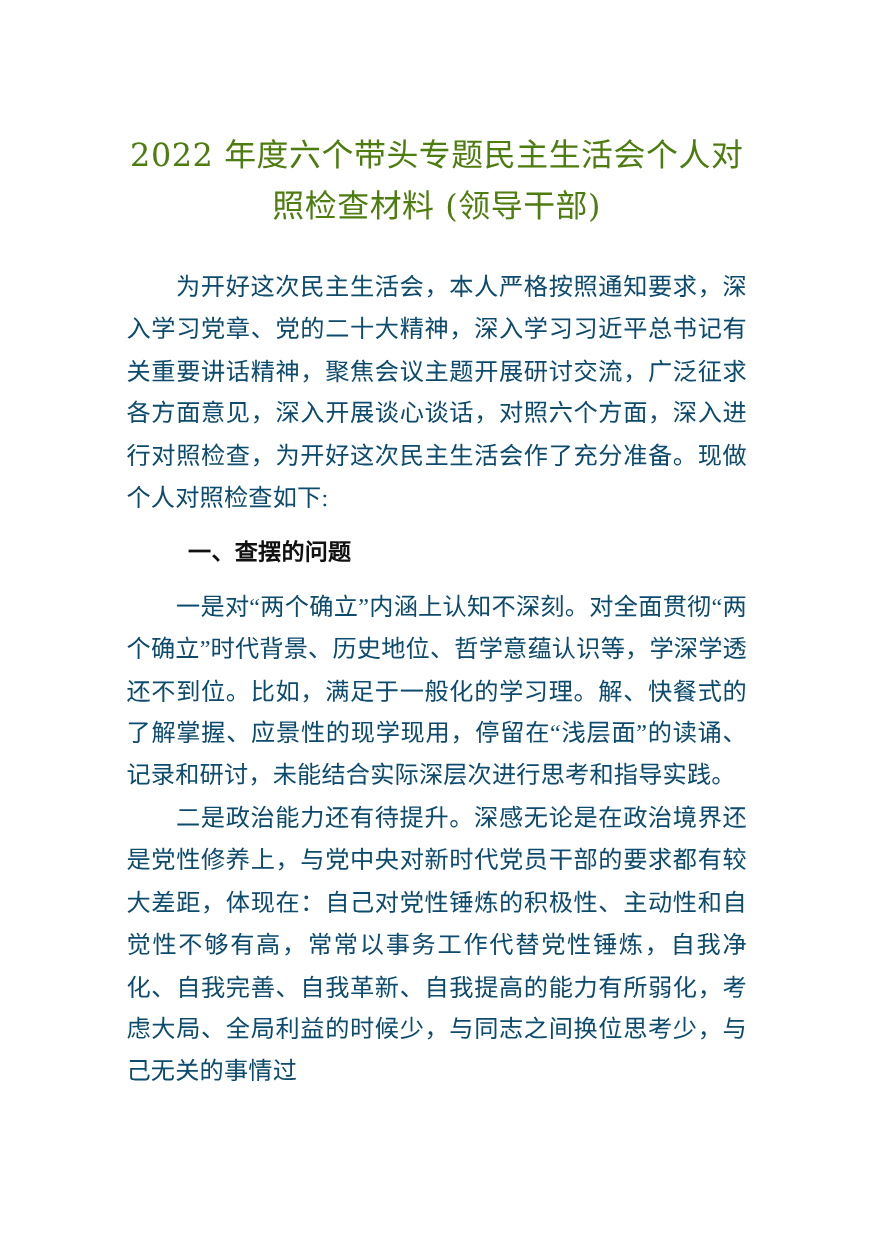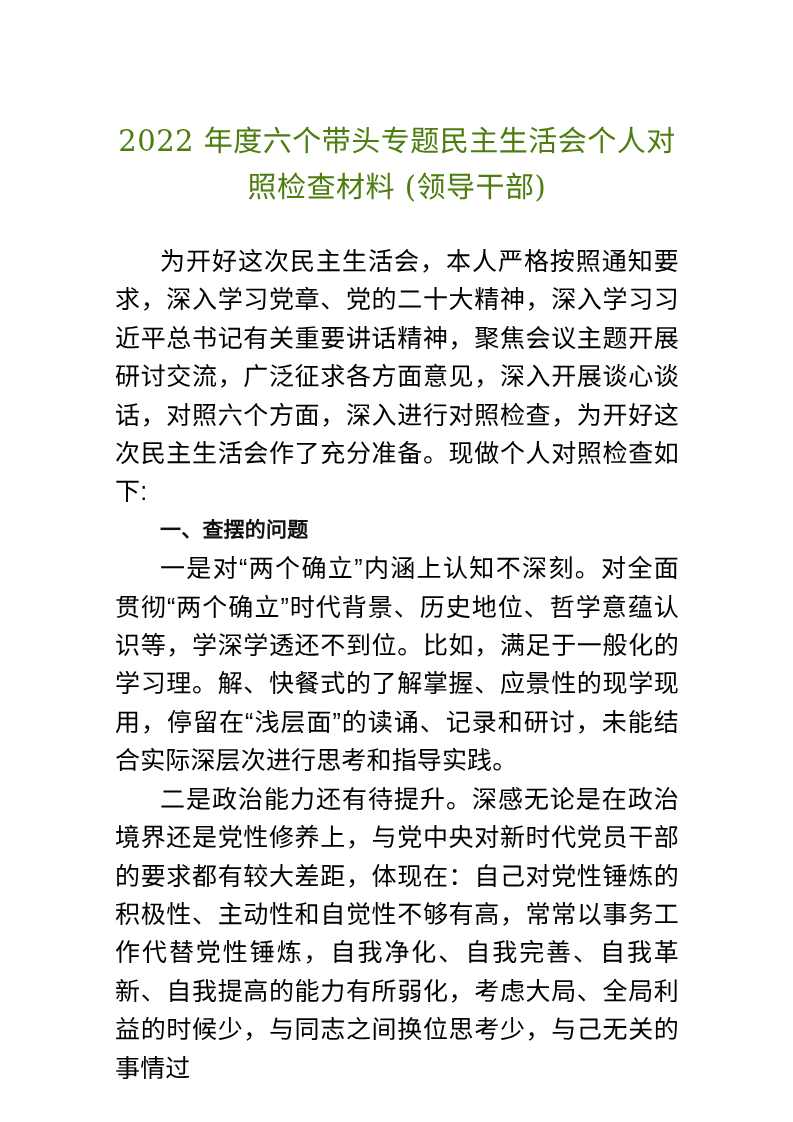--- a/index.html
+++ b/index.html
@@ -38,38 +38,38 @@
     text-align: center;
     letter-spacing: 0.5px;
     padding-top: 118px;
     text-indent: 0;
   }
 
   
   .para {
     margin: 0;
     padding: 0;
-    font-family: Liberation Sans, sans-serif;
-    font-size: 25px;
+    font-family: Liberation Serif, serif;
+    font-size: 22px;
     font-weight: 400;
     line-height: 38.4px;
-    color: #000000;
+    color: #0c4a6e;
     text-align: justify;
     text-justify: inter-ideograph;
     text-indent: 45px;
     letter-spacing: 0.15px;
   }
 
   .para.first-body {
     margin-top: 32px;
   }
 
   
   .heading-1 {
-    margin: 0;
+    margin: 11px;
     padding: 0;
     font-family: "DejaVu Sans", "Liberation Sans", sans-serif;
     font-size: 21px;
     font-weight: 700;
     line-height: 38.4px;
     color: #111111;
     text-indent: 45px;
     letter-spacing: 0.2px;
   }
 

